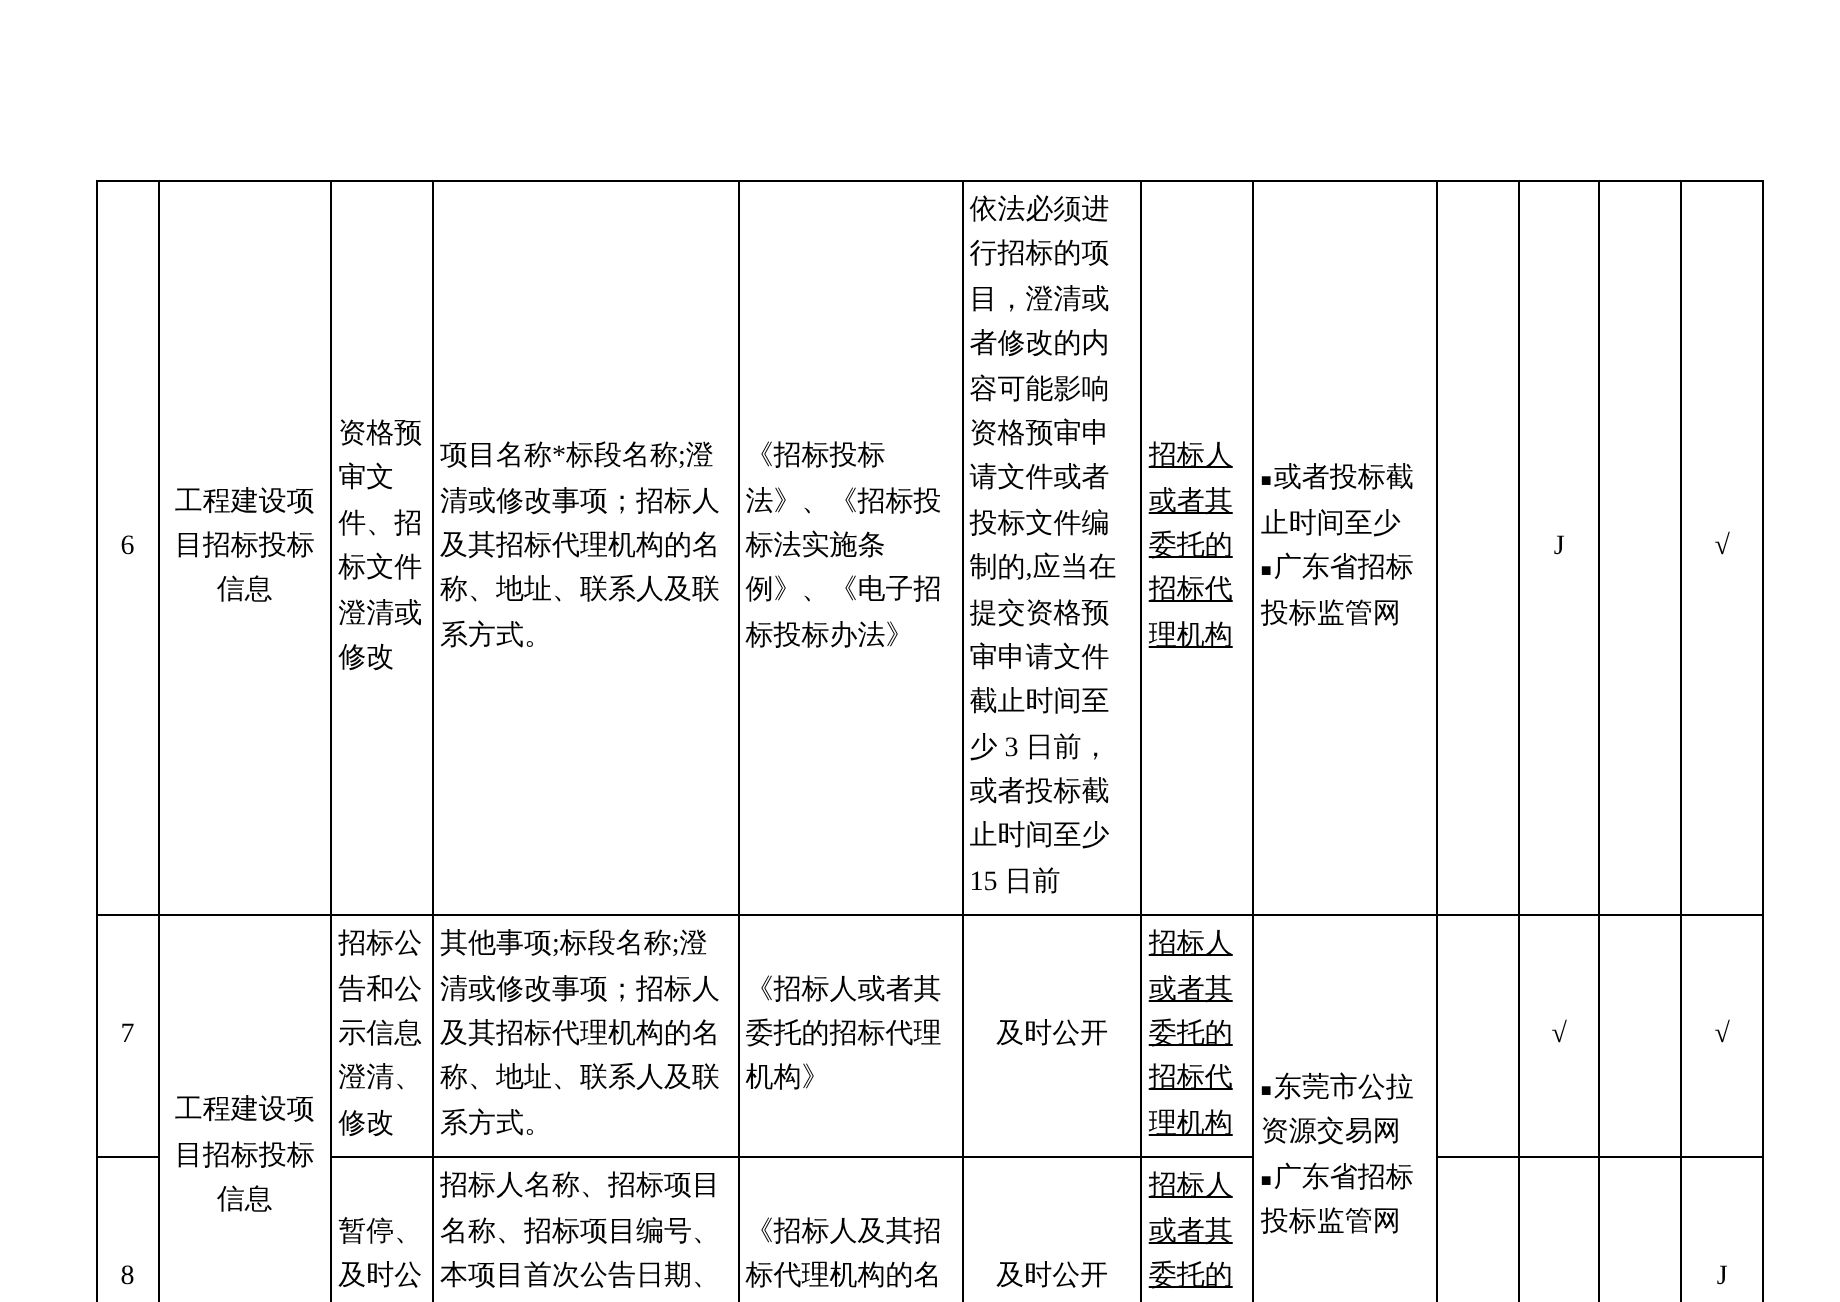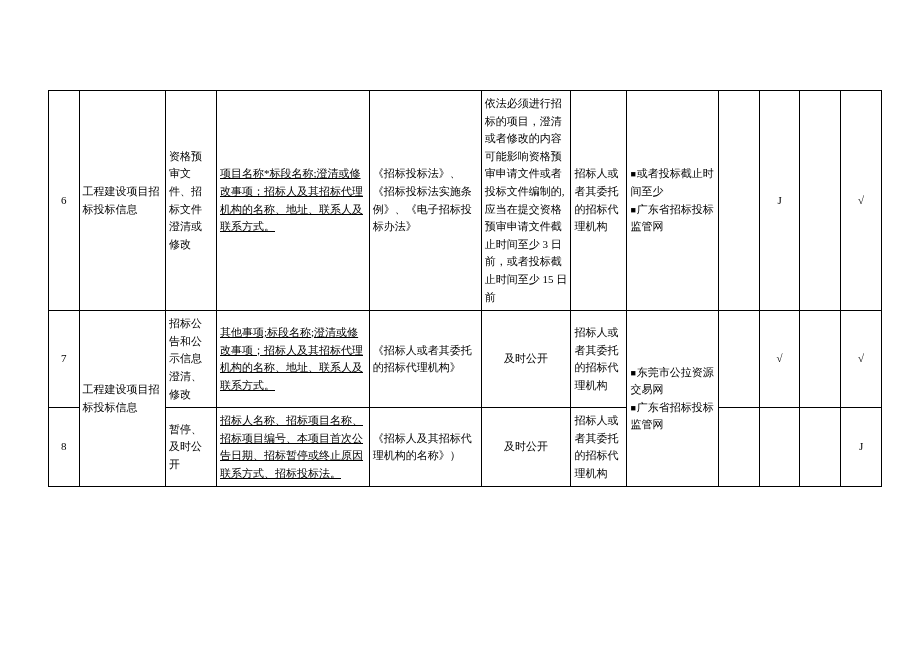--- a/index.html
+++ b/index.html
@@ -24,29 +24,29 @@
       position: absolute;
       top: 90px;
       left: 48px;
       width: 834px;
     }
     td {
       border: 1px solid #000;
       padding: 4px 3px;
       vertical-align: middle;
       line-height: 1.6;
-      font-size: 11px;
+      font-size: 14px;
     }
     .col-idx { width: 30px; text-align: center; }
-    .col-cat { width: 85px; text-align: left; margin-top: 24px; }
+    .col-cat { width: 85px; text-align: center; margin-top: 24px; }
     .col-sub { width: 50px; }
-    .col-content { width: 150px; text-decoration: underline; }
+    .col-content { width: 150px; }
     .col-basis { width: 110px; text-align: left; }
     .col-time { width: 88px; }
-    .col-subject { width: 55px; }
+    .col-subject { width: 55px; text-decoration: underline; }
     .col-channel { width: 90px; }
     .col-chk1 { width: 40px; text-align: center; }
     .col-chk2 { width: 40px; text-align: center; }
     .col-chk3 { width: 40px; text-align: center; }
     .col-chk4 { width: 40px; text-align: center; }
     .bullet::before {
       content: "■";
       font-size: 9px;
       margin-right: 1px;
     }

